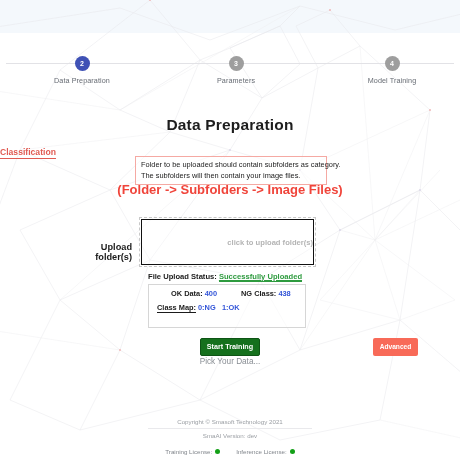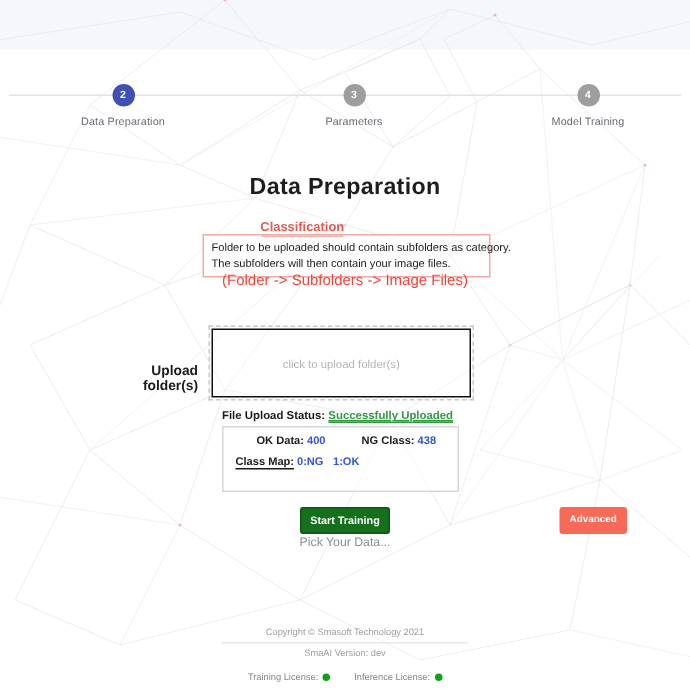--- a/index.html
+++ b/index.html
@@ -81,21 +81,20 @@
     text-align: center;
     font-size: 15.5px;
     font-weight: 700;
     color: #1d1d1d;
     letter-spacing: .2px;
   }
   .subtitle {
     position: absolute;
     top: 141px; left: 0;
     width: 403px;
-    text-align: center;
   }
   .subtitle span {
     font-size: 8.6px;
     font-weight: 700;
     color: #e05a52;
     border-bottom: 1px solid #e05a52;
     padding-bottom: 1px;
   }
 
   .desc-box {
@@ -110,22 +109,22 @@
     font-size: 7.4px;
     color: #1b1b1b;
     line-height: 10.5px;
     white-space: nowrap;
   }
   .desc-note {
     position: absolute;
     top: 182px; left: 0;
     width: 460px;
     text-align: center;
-    font-size: 10px;
-    font-weight: 400;
+    font-size: 13px;
+    font-weight: 700;
     color: #f0443a;
   }
 
   
   .upload-label {
     position: absolute;
     left: 62px; top: 242px;
     width: 70px;
     text-align: right;
     font-size: 9.2px;
@@ -138,21 +137,22 @@
     width: 177px; height: 50px;
     border: 1px dashed #c8c8c8;
     padding: 1px;
   }
   .upload-box {
     width: 100%; height: 100%;
     border: 1.4px solid #111;
     background: rgba(255,255,255,0.35);
     display: flex;
     align-items: center;
-    justify-content: center;
+    justify-content: flex-end;
+    font-weight: bold;
   }
   .upload-hint {
     font-size: 7.6px;
     color: #b4b4b4;
   }
 
   
   .status-row {
     position: absolute;
     left: 148px; top: 272px;

